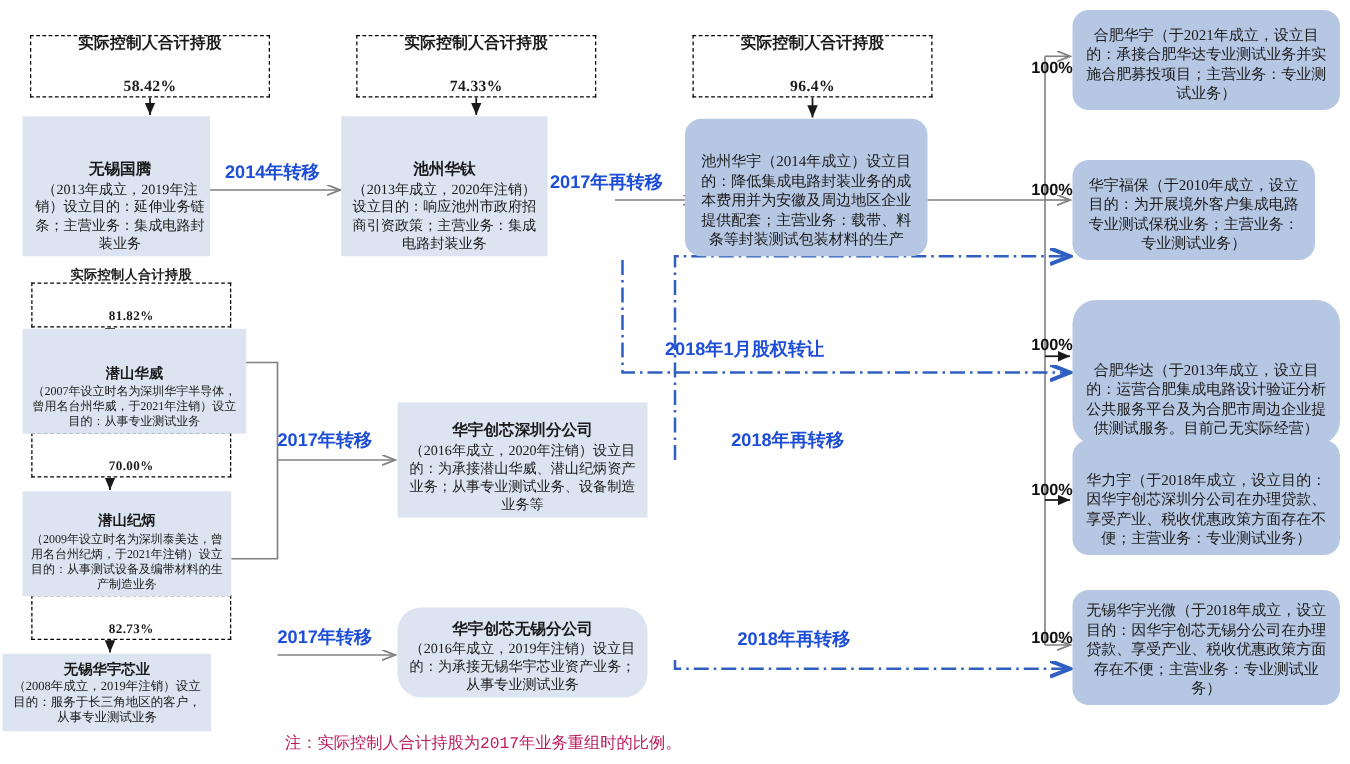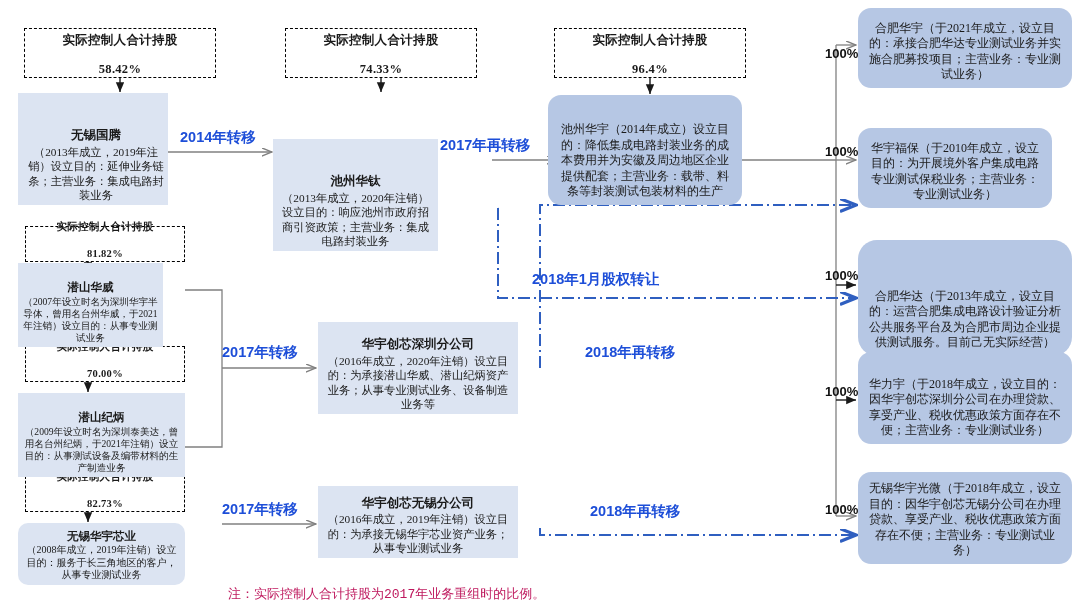--- a/index.html
+++ b/index.html
@@ -5,23 +5,23 @@
   html,body{margin:0;padding:0;background:#ffffff;}
   body{width:1080px;height:611px;font-family:"Liberation Serif","DejaVu Serif",serif;}
   #stage{position:relative;width:1080px;height:611px;overflow:hidden;background:#fff;}
   #svg-layer{position:absolute;left:0;top:0;width:1080px;height:611px;}
 
   .node{position:absolute;box-sizing:border-box;display:flex;flex-direction:column;
         align-items:center;justify-content:flex-end;text-align:center;color:#1a1a1a;}
 
   
   .own{border:1.6px dashed #000;background:#ffffff;font-weight:bold;
-       font-family:"Liberation Serif","DejaVu Serif",serif;line-height:1.22;}
+       font-family:"Liberation Serif","DejaVu Serif",serif;line-height:1.22;gap:20px;}
   .own .l1{font-size:12.5px;letter-spacing:.3px;}
-  .own .l2{font-size:12.5px;letter-spacing:.3px;margin-top:14px;}
+  .own .l2{font-size:12.5px;letter-spacing:.3px;}
 
   
   .ent{background:#dce4f2;border:none;line-height:1.26;padding:3px 4px;}
   .ent .name{font-weight:bold;font-size:12.5px;margin-bottom:1px;}
   .ent .desc{font-size:11.3px;}
 
   
   .rnd{background:#b6c7e4;border-radius:13px;line-height:1.3;padding:5px 8px;
        font-size:12px;text-align:center;}
 
@@ -125,46 +125,46 @@
   <div class="node own" style="left:25px;top:476px;width:160px;height:36px;">
     <div class="l1" style="font-size:10.5px">实际控制人合计持股</div>
     <div class="l2" style="font-size:10.5px">82.73%</div>
   </div>
 
   <div class="node ent" style="left:18px;top:93px;width:150px;height:112px;padding-left:10px;">
     <div class="name">无锡国腾</div>
     <div class="desc">（2013年成立，2019年注销）设立目的：延伸业务链条；主营业务：集成电路封装业务</div>
   </div>
 
-  <div class="node ent" style="left:273px;top:93px;width:165px;height:112px;margin-top:46px;">
+  <div class="node ent" style="left:273px;top:93px;width:165px;height:112px;">
     <div class="name">池州华钛</div>
     <div class="desc">（2013年成立，2020年注销）设立目的：响应池州市政府招商引资政策；主营业务：集成电路封装业务</div>
   </div>
 
-  <div class="node ent" style="left:18px;top:263px;width:145px;height:84px;">
+  <div class="node ent" style="left:18px;top:263px;width:179px;height:84px;">
     <div class="name" style="font-size:11.5px">潜山华威</div>
     <div class="desc" style="font-size:9.6px">（2007年设立时名为深圳华宇半导体，曾用名台州华威，于2021年注销）设立目的：从事专业测试业务</div>
   </div>
 
   <div class="node ent" style="left:18px;top:393px;width:167px;height:84px;">
     <div class="name" style="font-size:11.5px">潜山纪炳</div>
     <div class="desc" style="font-size:9.6px">（2009年设立时名为深圳泰美达，曾用名台州纪炳，于2021年注销）设立目的：从事测试设备及编带材料的生产制造业务</div>
   </div>
 
-  <div class="node ent" style="left:18px;top:523px;width:167px;height:62px;border-radius:10px;">
+  <div class="node ent" style="left:2px;top:523px;width:167px;height:62px;">
     <div class="name" style="font-size:11.5px">无锡华宇芯业</div>
     <div class="desc" style="font-size:10px">（2008年成立，2019年注销）设立目的：服务于长三角地区的客户，从事专业测试业务</div>
   </div>
 
   <div class="node ent" style="left:318px;top:322px;width:200px;height:92px;">
     <div class="name">华宇创芯深圳分公司</div>
     <div class="desc">（2016年成立，2020年注销）设立目的：为承接潜山华威、潜山纪炳资产业务；从事专业测试业务、设备制造业务等</div>
   </div>
 
-  <div class="node ent" style="left:318px;top:486px;width:200px;height:72px;">
+  <div class="node ent" style="left:318px;top:486px;width:200px;height:72px;border-radius:19px;">
     <div class="name">华宇创芯无锡分公司</div>
     <div class="desc">（2016年成立，2019年注销）设立目的：为承接无锡华宇芯业资产业务；从事专业测试业务</div>
   </div>
 
   <div class="node rnd" style="left:548px;top:95px;width:194px;height:110px;">
     <div>池州华宇（2014年成立）设立目的：降低集成电路封装业务的成本费用并为安徽及周边地区企业提供配套；主营业务：载带、料条等封装测试包装材料的生产</div>
   </div>
 
   <div class="node rnd" style="left:858px;top:8px;width:214px;height:80px;">
     <div>合肥华宇（于2021年成立，设立目的：承接合肥华达专业测试业务并实施合肥募投项目；主营业务：专业测试业务）</div>

